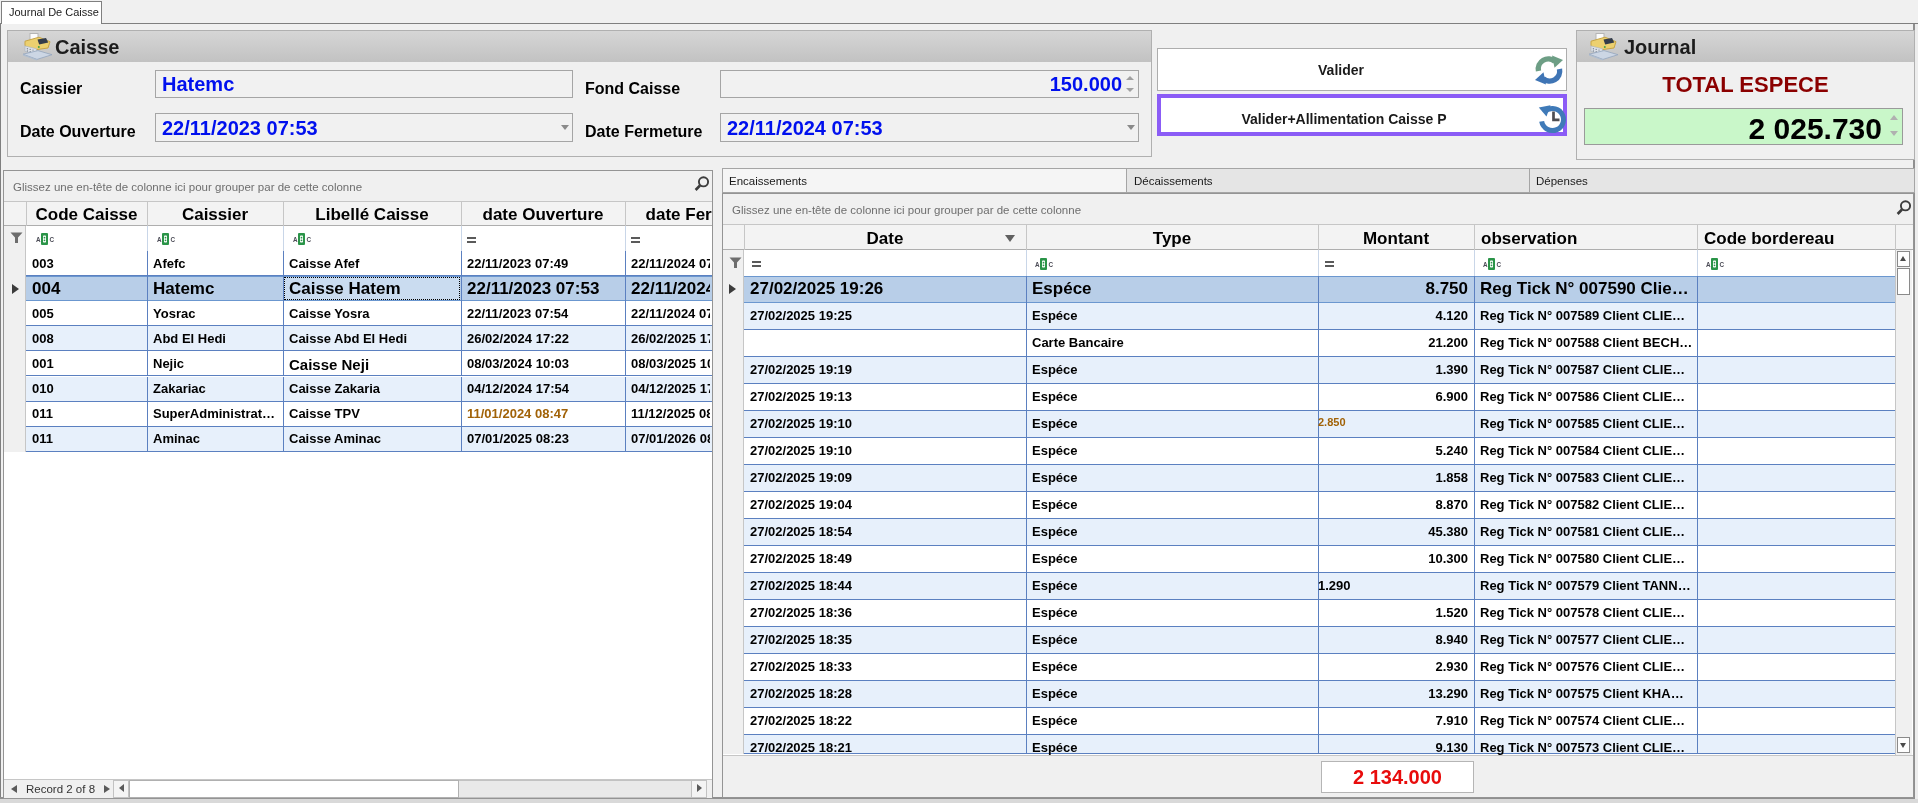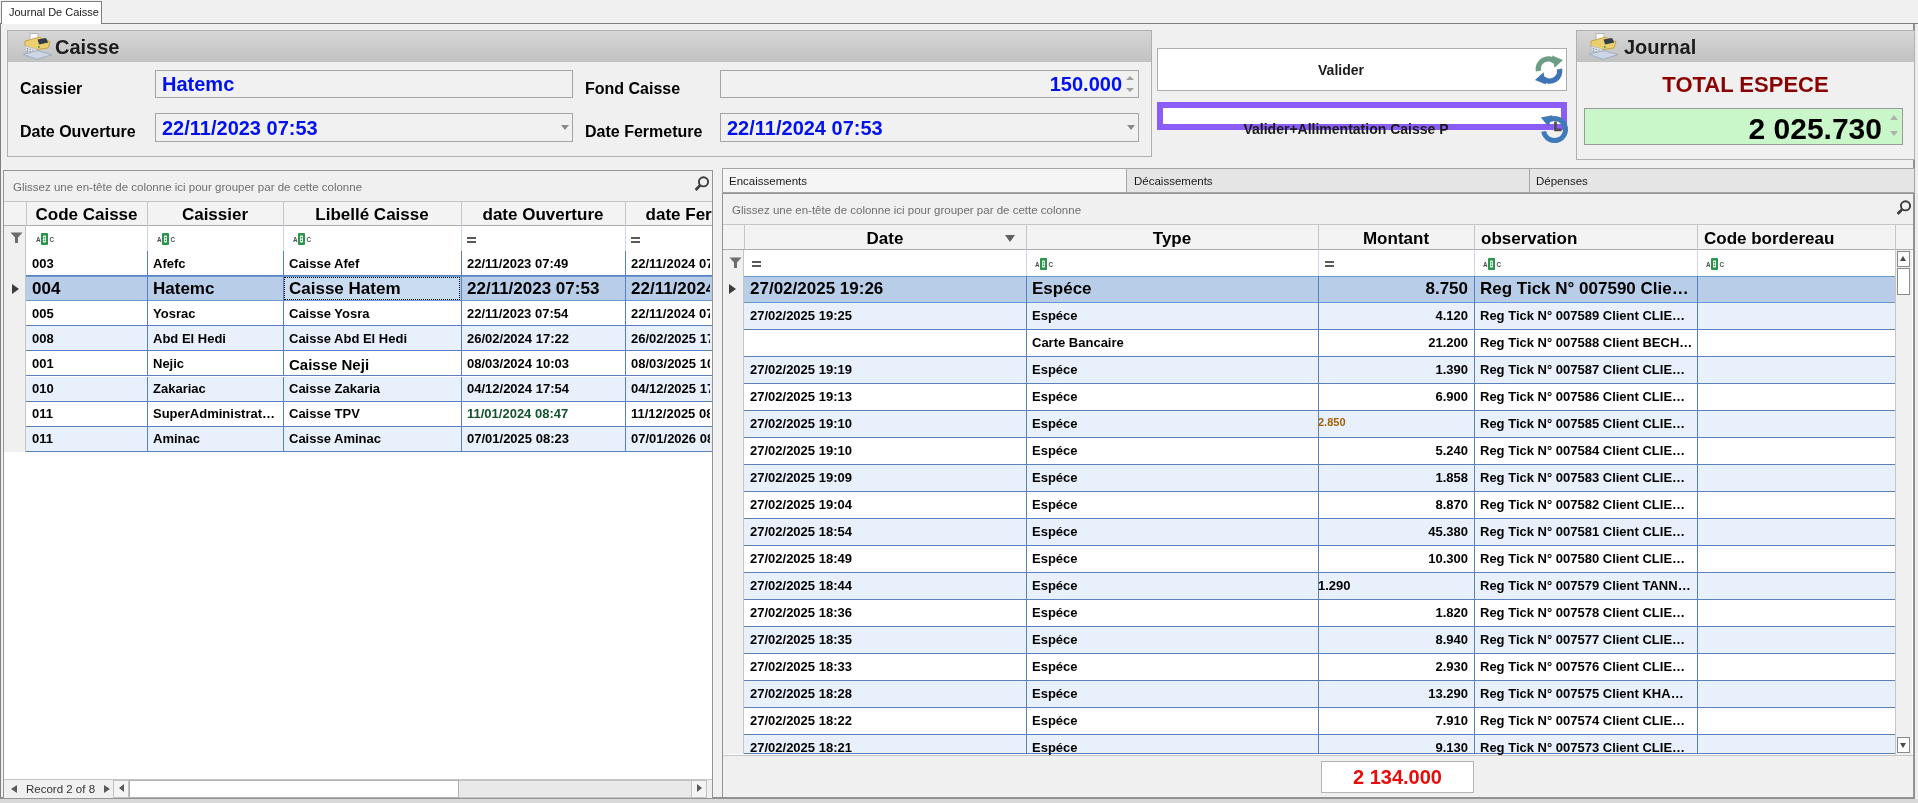--- a/index.html
+++ b/index.html
@@ -57,21 +57,21 @@
 <div class="abs" style="left:1127px;top:125px;width:0;height:0;border-left:4.5px solid transparent;border-right:4.5px solid transparent;border-top:5px solid #8a8a8a;"></div>
 <div class="abs" style="left:1157px;top:48px;width:410px;height:43px;border:1px solid #adadad;background:#fff;box-sizing:border-box">
     <div class="abs b" style="left:0;top:0;width:366px;height:41px;font-size:14px;color:#1a1a1a;display:flex;align-items:center;justify-content:center">Valider</div>
     <svg class="abs" style="left:376px;top:6px" width="30" height="30" viewBox="0 0 30 30">
 <path d="M4.5 16 A 10 10 0 0 1 21 6.5" stroke="#6d9e85" stroke-width="5.4" fill="none"></path>
 <path d="M18 0.5 L29 5 L20.5 12.8 Z" fill="#6d9e85"></path>
 <path d="M25.5 14 A 10 10 0 0 1 9 23.5" stroke="#3f75b5" stroke-width="5.4" fill="none"></path>
 <path d="M12 29.5 L1 25 L9.5 17.2 Z" fill="#3f75b5"></path>
 </svg>
   </div>
-<div class="abs" style="left:1157px;top:102px;width:410px;height:28px;border:6px solid #8b5cf6;background:#fff;box-sizing:border-box">
+<div class="abs" style="left:1157px;top:94px;width:410px;height:42px;border:4px solid #8b5cf6;background:#fff;box-sizing:border-box">
     <div class="abs b" style="left:0;top:0;width:366px;height:41px;font-size:14px;color:#1a1a1a;display:flex;align-items:center;justify-content:center">Valider+Allimentation Caisse P</div>
     <svg class="abs" style="left:376px;top:6px" width="31" height="31" viewBox="0 0 31 31">
 <path d="M4.67 17.41 A 11 11 0 1 0 7.07 8.43" stroke="#3f7ab8" stroke-width="5" fill="none"></path>
 <path d="M13.5 1.2 L1.8 3.6 L9.5 12.5 Z" fill="#3f7ab8"></path>
 <path d="M16.5 7.5 L16.5 15.8 L22.5 15.8" stroke="#4d4d52" stroke-width="2.7" fill="none"></path>
 </svg>
   </div>
 <div class="abs" style="left:1576px;top:30px;width:339px;height:130px;border:1px solid #b0b0b0;background:#f0f0f0;box-sizing:border-box"></div>
 <div class="abs" style="left:1577px;top:31px;width:337px;height:31px;background:linear-gradient(#d6d6d6,#c2c2c2)"></div>
 <svg class="abs" style="left:1588px;top:33px" width="32" height="28" viewBox="0 0 32 28">
@@ -217,21 +217,21 @@
 <div class="abs b cell" style="left:463px;top:210.0px;width:156px;height:21.1px;font-size:13px;color:#000">04/12/2024 17:54</div>
 <div class="abs b cell" style="left:627px;top:210.0px;width:79px;height:21.1px;font-size:13px;color:#000">04/12/2025 17:54</div>
 <div class="abs" style="left:22px;top:230.6px;width:686px;height:25.1px;background:#fff;border-bottom:1px solid #5b80c0;box-sizing:border-box"></div>
 <div class="abs" style="left:143px;top:230.6px;width:1px;height:25.1px;background:#5b80c0"></div>
 <div class="abs" style="left:279px;top:230.6px;width:1px;height:25.1px;background:#5b80c0"></div>
 <div class="abs" style="left:457px;top:230.6px;width:1px;height:25.1px;background:#5b80c0"></div>
 <div class="abs" style="left:621px;top:230.6px;width:1px;height:25.1px;background:#5b80c0"></div>
 <div class="abs b cell" style="left:28px;top:235.1px;width:113px;height:21.1px;font-size:13px;color:#000">011</div>
 <div class="abs b cell ell" style="left:149px;top:235.1px;width:128px;height:21.1px;font-size:13px;color:#000">SuperAdministrateur</div>
 <div class="abs b cell" style="left:285px;top:235.1px;width:170px;height:21.1px;font-size:13px;color:#000">Caisse TPV</div>
-<div class="abs b cell" style="left:463px;top:235.1px;width:156px;height:21.1px;font-size:13px;color:#14532d">11/01/2024 08:47</div>
+<div class="abs b cell" style="left:463px;top:235.1px;width:156px;height:21.1px;font-size:13px;color:#a16207">11/01/2024 08:47</div>
 <div class="abs b cell" style="left:627px;top:235.1px;width:79px;height:21.1px;font-size:13px;color:#000">11/12/2025 08:47</div>
 <div class="abs" style="left:22px;top:255.7px;width:686px;height:25.1px;background:#e7f0fb;border-bottom:1px solid #5b80c0;box-sizing:border-box"></div>
 <div class="abs" style="left:143px;top:255.7px;width:1px;height:25.1px;background:#5b80c0"></div>
 <div class="abs" style="left:279px;top:255.7px;width:1px;height:25.1px;background:#5b80c0"></div>
 <div class="abs" style="left:457px;top:255.7px;width:1px;height:25.1px;background:#5b80c0"></div>
 <div class="abs" style="left:621px;top:255.7px;width:1px;height:25.1px;background:#5b80c0"></div>
 <div class="abs b cell" style="left:28px;top:260.2px;width:113px;height:21.1px;font-size:13px;color:#000">011</div>
 <div class="abs b cell ell" style="left:149px;top:260.2px;width:128px;height:21.1px;font-size:13px;color:#000">Aminac</div>
 <div class="abs b cell" style="left:285px;top:260.2px;width:170px;height:21.1px;font-size:13px;color:#000">Caisse Aminac</div>
 <div class="abs b cell" style="left:463px;top:260.2px;width:156px;height:21.1px;font-size:13px;color:#000">07/01/2025 08:23</div>
@@ -435,21 +435,21 @@
 <div class="abs b cell" style="left:595px;top:384.4px;width:150px;height:23.0px;font-size:13px;color:#000;text-align:left">1.290</div>
 <div class="abs b cell ell" style="left:757px;top:384.4px;width:213px;height:23.0px;font-size:13px;color:#000">Reg Tick N° 007579 Client TANNIR MOHAMED</div>
 <div class="abs" style="left:21px;top:406.4px;width:1151px;height:27.0px;background:#fff;border-bottom:1px solid #5b80c0;box-sizing:border-box"></div>
 <div class="abs" style="left:303px;top:406.4px;width:1px;height:27.0px;background:#5b80c0"></div>
 <div class="abs" style="left:595px;top:406.4px;width:1px;height:27.0px;background:#5b80c0"></div>
 <div class="abs" style="left:751px;top:406.4px;width:1px;height:27.0px;background:#5b80c0"></div>
 <div class="abs" style="left:974px;top:406.4px;width:1px;height:27.0px;background:#5b80c0"></div>
 <div class="abs" style="left:1172px;top:406.4px;width:1px;height:27.0px;background:#c6c6c6"></div>
 <div class="abs b cell" style="left:27px;top:411.4px;width:272px;height:23.0px;font-size:13px;color:#000">27/02/2025 18:36</div>
 <div class="abs b cell" style="left:309px;top:411.4px;width:282px;height:23.0px;font-size:13px;color:#000">Espéce</div>
-<div class="abs b cell" style="left:595px;top:411.4px;width:150px;height:23.0px;font-size:13px;color:#000;text-align:right">1.820</div>
+<div class="abs b cell" style="left:595px;top:411.4px;width:150px;height:23.0px;font-size:13px;color:#000;text-align:right">1.520</div>
 <div class="abs b cell ell" style="left:757px;top:411.4px;width:213px;height:23.0px;font-size:13px;color:#000">Reg Tick N° 007578 Client CLIENT COMPTOIR</div>
 <div class="abs" style="left:21px;top:433.4px;width:1151px;height:27.0px;background:#e7f0fb;border-bottom:1px solid #5b80c0;box-sizing:border-box"></div>
 <div class="abs" style="left:303px;top:433.4px;width:1px;height:27.0px;background:#5b80c0"></div>
 <div class="abs" style="left:595px;top:433.4px;width:1px;height:27.0px;background:#5b80c0"></div>
 <div class="abs" style="left:751px;top:433.4px;width:1px;height:27.0px;background:#5b80c0"></div>
 <div class="abs" style="left:974px;top:433.4px;width:1px;height:27.0px;background:#5b80c0"></div>
 <div class="abs" style="left:1172px;top:433.4px;width:1px;height:27.0px;background:#c6c6c6"></div>
 <div class="abs b cell" style="left:27px;top:438.4px;width:272px;height:23.0px;font-size:13px;color:#000">27/02/2025 18:35</div>
 <div class="abs b cell" style="left:309px;top:438.4px;width:282px;height:23.0px;font-size:13px;color:#000">Espéce</div>
 <div class="abs b cell" style="left:595px;top:438.4px;width:150px;height:23.0px;font-size:13px;color:#000;text-align:right">8.940</div>

